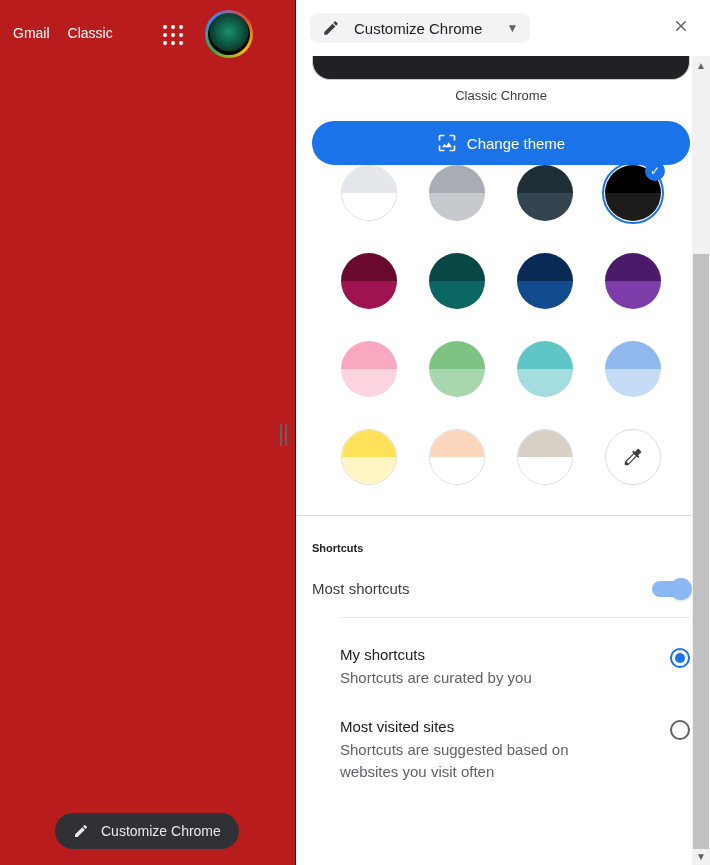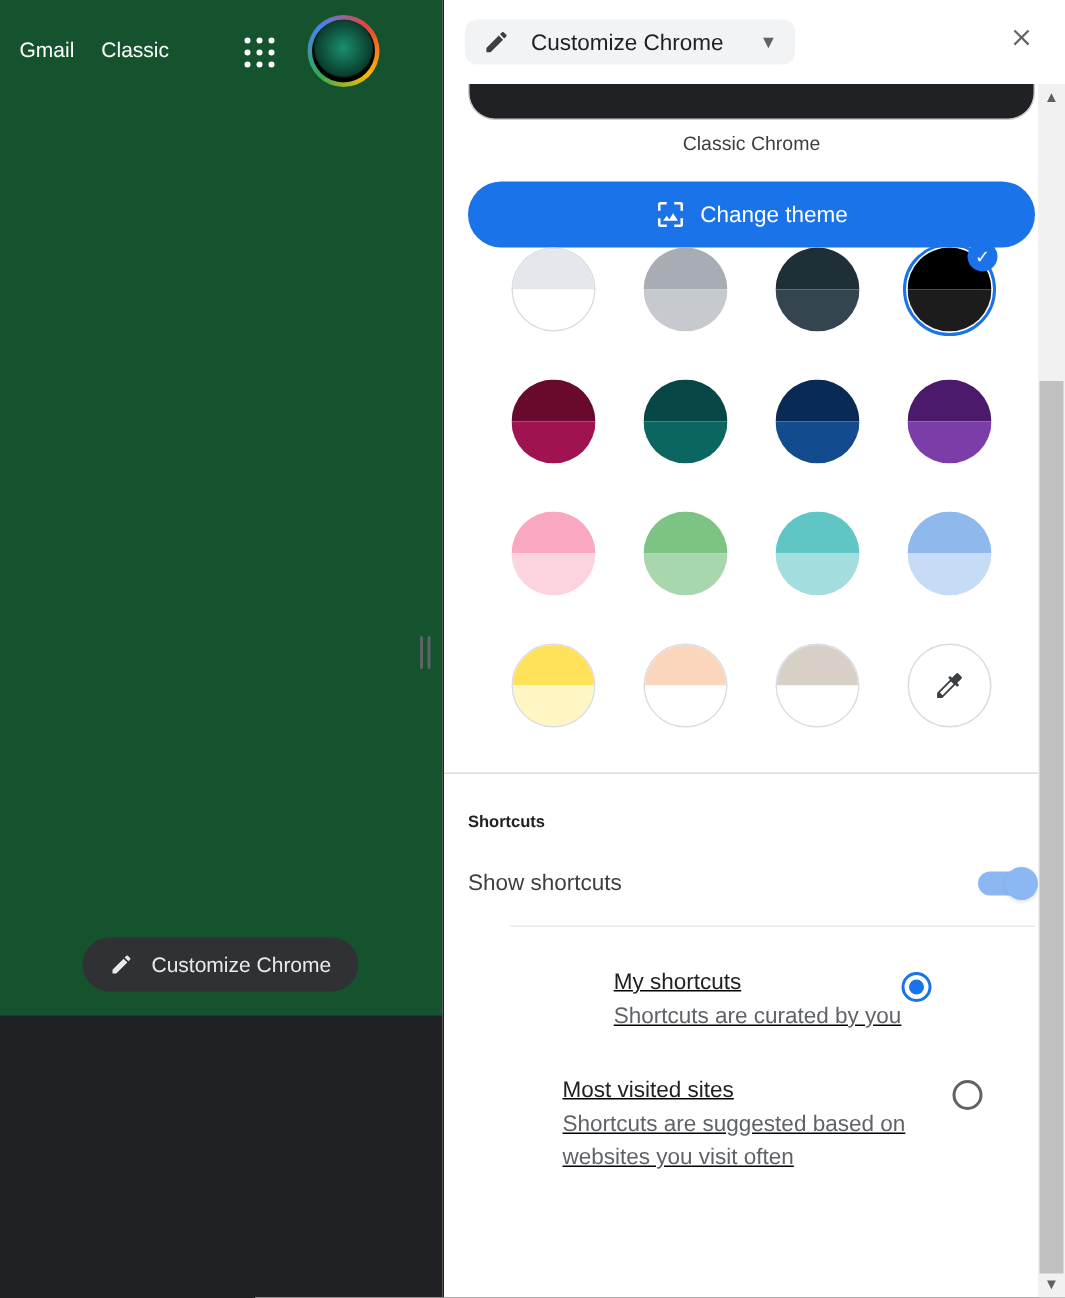--- a/index.html
+++ b/index.html
@@ -1,18 +1,18 @@
 <!DOCTYPE html>
 <html><head>
   <meta charset="utf-8">
   <style>
     * { margin: 0; padding: 0; box-sizing: border-box; }
     body { font-family: 'Segoe UI', Arial, sans-serif; width: 710px; height: 865px; overflow: hidden; background: #202124; position: relative; }
     
-    .left-area { position: absolute; left: 0; top: 0; width: 295px; height: 677px; background: #14532d; }
+    .left-area { position: absolute; left: 0; top: 0; width: 295px; height: 865px; background: #b91c1c; }
     
     .top-links { position: absolute; top: 25px; left: 13px; display: flex; align-items: center; gap: 18px; color: #fff; font-size: 14px; }
     .link { color: #fff; cursor: pointer; }
     
     .apps-grid { position: absolute; top: 23px; left: 161px; width: 24px; height: 24px; display: grid; grid-template-columns: repeat(3, 4px); grid-template-rows: repeat(3, 4px); gap: 4px; justify-content: center; align-content: center; cursor: pointer; }
     .apps-grid span { width: 4px; height: 4px; background: #fff; border-radius: 50%; }
     
     .avatar-ring { position: absolute; top: 10px; left: 205px; width: 48px; height: 48px; border-radius: 50%; padding: 3px; background: conic-gradient(from 45deg, #ea4335, #fbbc05, #34a853, #4285f4, #ea4335); cursor: pointer; }
     .avatar-inner { width: 100%; height: 100%; border-radius: 50%; background: #000 radial-gradient(circle at 50% 45%, #1a8f6e 0%, #0a3d2e 60%, #000 65%); }
     
@@ -50,21 +50,21 @@
     .divider { border: none; border-top: 1px solid #dadce0; margin: 0 -16px 0 -16px; }
 
     .section-title { font-size: 11px; font-weight: 600; color: #202124; padding: 26px 0 14px 0; }
 
     .toggle-row { display: flex; justify-content: space-between; align-items: center; padding: 12px 0; font-size: 15px; color: #3c4043; }
     .toggle { width: 38px; height: 16px; background: #1a73e8; opacity: 0.5; border-radius: 10px; position: relative; cursor: pointer; }
     .toggle .knob { position: absolute; right: -2px; top: -3px; width: 22px; height: 22px; background: #1a73e8; border-radius: 50%; opacity: 1; box-shadow: 0 1px 3px rgba(0,0,0,0.3); }
 
     .thin-divider { border: none; border-top: 1px solid #e8eaed; margin: 8px 0 14px 28px; }
 
-    .radio-option { display: flex; justify-content: center; align-items: flex-start; padding: 14px 0 14px 28px; cursor: pointer; text-decoration: underline; }
+    .radio-option { display: flex; justify-content: space-between; align-items: flex-start; padding: 14px 0 14px 28px; cursor: pointer; }
     .radio-text .opt-title { font-size: 15px; color: #202124; margin-bottom: 4px; }
     .radio-text .opt-desc { font-size: 15px; color: #5f6368; line-height: 1.5; max-width: 260px; }
     .radio { width: 20px; height: 20px; border: 2px solid #5f6368; border-radius: 50%; flex-shrink: 0; margin-top: 2px; position: relative; }
     .radio.selected { border-color: #1a73e8; }
     .radio.selected::after { content: ''; position: absolute; top: 3px; left: 3px; width: 10px; height: 10px; background: #1a73e8; border-radius: 50%; }
 
     .scrollbar-track { position: absolute; right: 0; top: 56px; width: 18px; height: 809px; background: #f1f1f1; }
     .scrollbar-thumb { position: absolute; left: 1px; top: 198px; width: 16px; height: 595px; background: #c1c1c1; }
     .scroll-arrow { position: absolute; left: 0; width: 18px; height: 18px; display: flex; align-items: center; justify-content: center; color: #606060; font-size: 10px; cursor: pointer; }
     .scroll-arrow.up { top: 0; }
@@ -234,21 +234,21 @@
               </svg>
             </div>
           </div>
         </div>
 
       <hr class="divider">
 
       <div class="section-title">Shortcuts</div>
 
       <div class="toggle-row">
-        <span>Show shortcuts</span>
+        <span>Most shortcuts</span>
         <div class="toggle">
             <div class="knob"></div>
           </div>
       </div>
 
       <hr class="thin-divider">
 
       <div class="radio-option">
         <div class="radio-text">
           <div class="opt-title">My shortcuts</div>

